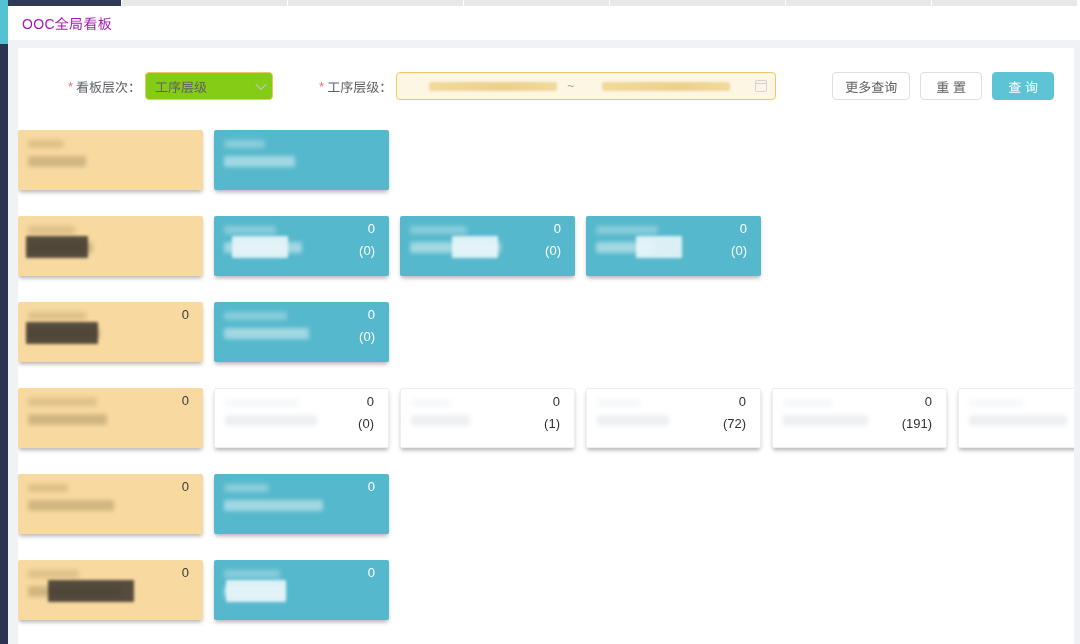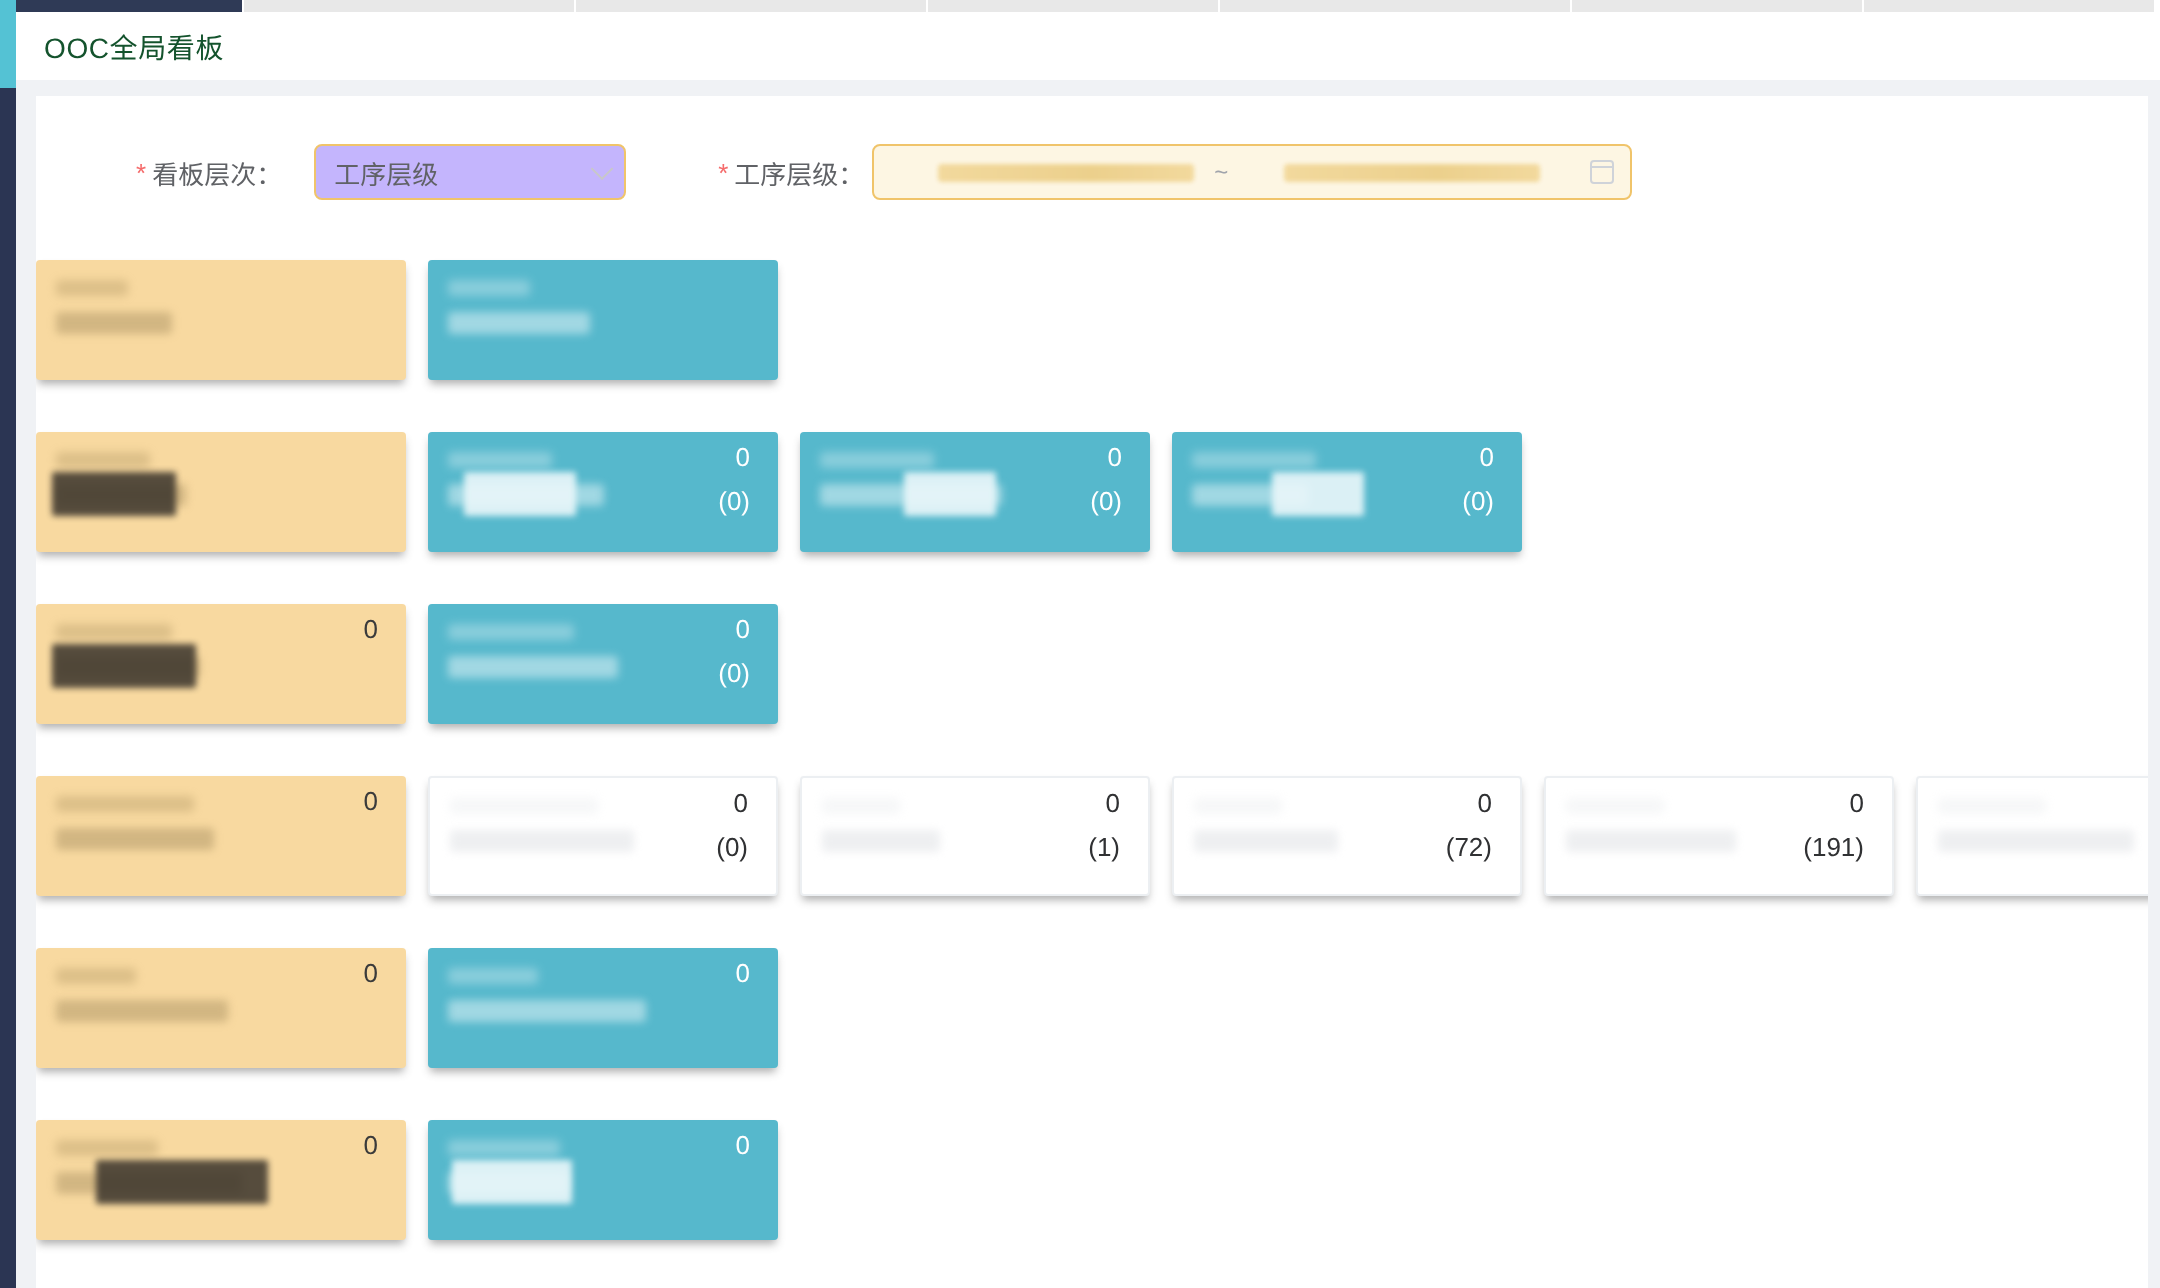--- a/index.html
+++ b/index.html
@@ -43,21 +43,21 @@
 
   
   #page-header {
     position: absolute; left: 8px; top: 6px;
     width: 1072px; height: 34px;
     background: #ffffff;
     display: flex; align-items: center;
     padding-left: 14px;
   }
   #page-title {
-    font-size: 14px; color: #14532d; letter-spacing: .3px;
+    font-size: 14px; color: #a21caf; letter-spacing: .3px;
   }
 
   
   #panel {
     position: absolute; left: 18px; top: 48px;
     width: 1056px; height: 596px;
     background: #ffffff;
     overflow: hidden;
   }
 
@@ -66,25 +66,25 @@
     position: absolute; left: 0; top: 10px;
     width: 1056px; height: 56px;
     display: flex; align-items: center;
   }
   .field-group { display: flex; align-items: center; }
   .req-star { color: #f56c6c; margin-right: 3px; font-size: 13px; line-height: 1; }
   .field-label { color: #606266; font-size: 13px; white-space: nowrap; }
 
   .sel-box {
     position: relative;
-    width: 156px; height: 28px;
-    margin-left: 16px;
+    width: 128px; height: 28px;
+    margin-left: 4px;
     border: 1px solid #f0c46a;
     border-radius: 4px;
-    background: #c4b5fd;
+    background: #84cc16;
     display: flex; align-items: center;
     padding: 0 22px 0 9px;
     font-size: 13px; color: #606266;
     cursor: pointer;
   }
   .chev {
     position: absolute; right: 7px; top: 50%;
     width: 8px; height: 8px;
     border-right: 1.4px solid #c8c8c8;
     border-bottom: 1.4px solid #c8c8c8;
@@ -249,20 +249,25 @@
       <span class="req-star">*</span>
       <span class="field-label">工序层级：</span>
       <div class="date-box">
         <span class="date-redact a"></span>
         <span class="date-sep">~</span>
         <span class="date-redact b"></span>
         <span class="cal-icon"></span>
       </div>
     </div>
 
+    <div style="margin-left:46px;display:flex;align-items:center">
+      <button class="btn">更多查询</button>
+      <button class="btn">重 置</button>
+      <button class="btn primary">查 询</button>
+    </div>
 
   </div>
 
   <div id="grid">
       <div class="row">
         <div class="card orange w-lead">
           <span class="label-blur2" style="width: 36px;"></span>
           <span class="label-blur" style="width: 58px;"></span>
         </div>
         <div class="card teal w-std">

